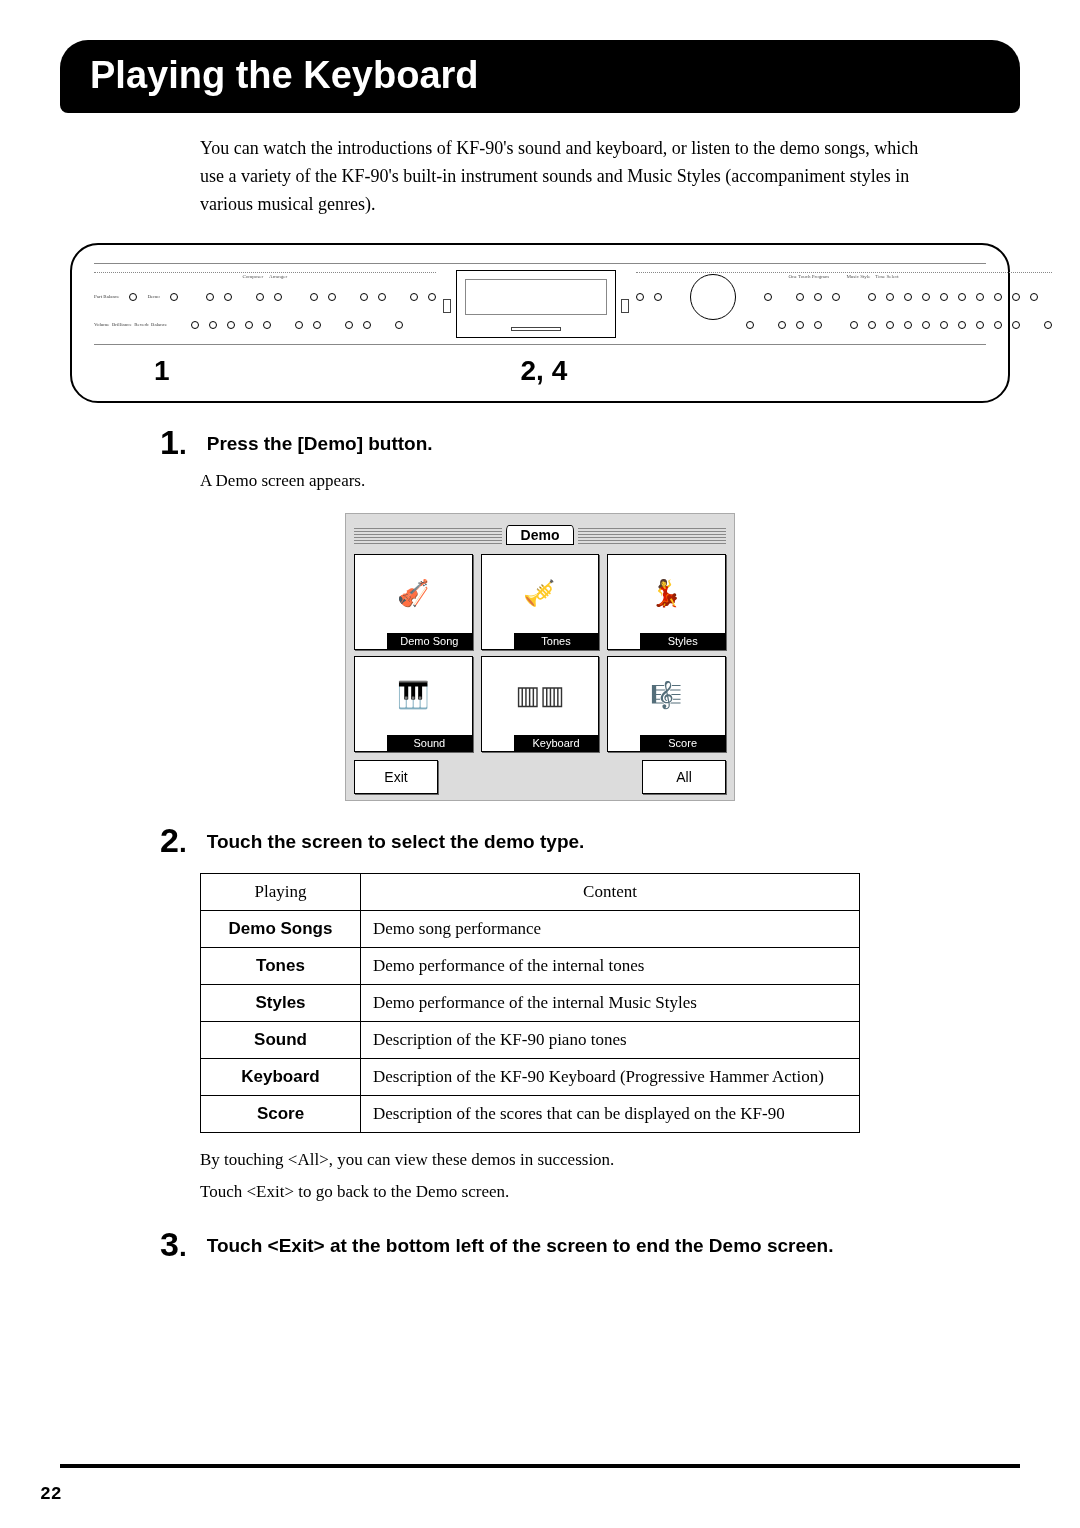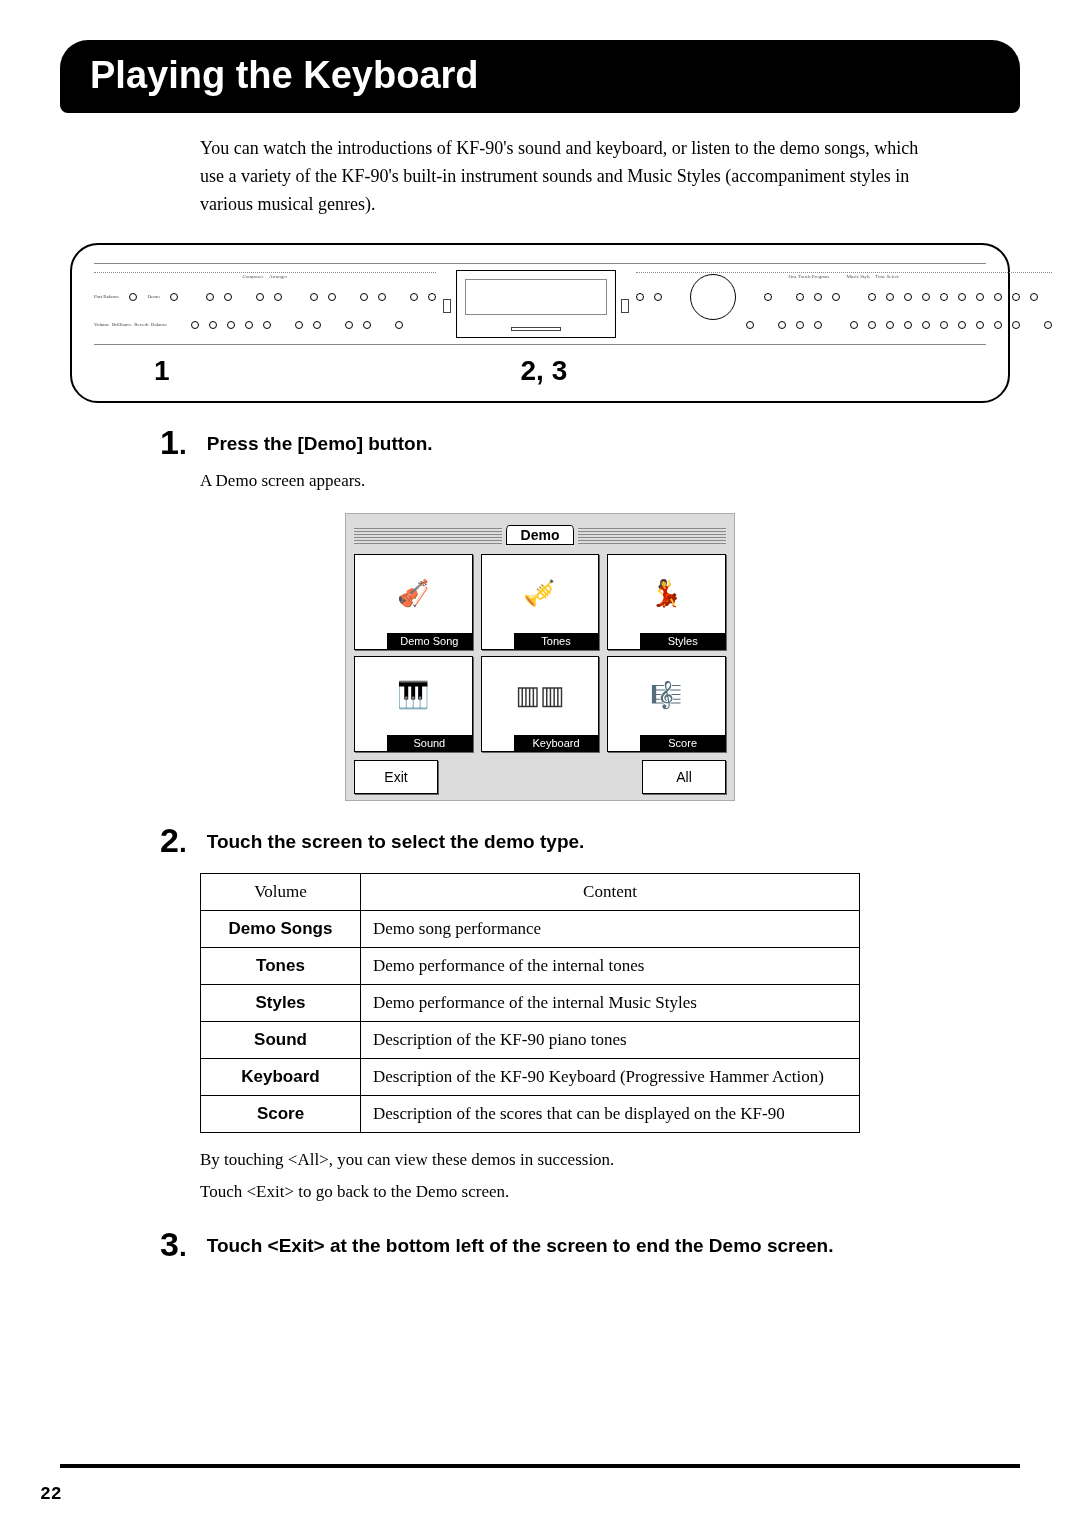--- a/index.html
+++ b/index.html
@@ -68,21 +68,21 @@
         </div>
       </div>
       <div class="panel-right">
         <div class="dotrow">One Touch Program &nbsp;&nbsp;&nbsp;&nbsp;&nbsp;&nbsp;&nbsp;&nbsp;&nbsp;&nbsp;&nbsp;&nbsp; Music Style &nbsp;&nbsp; Tone Select</div>
         <div class="dots-row"><span class="circle"></span><span class="circle"></span>&nbsp;&nbsp;<span class="circle-lg"></span>&nbsp;&nbsp;<span class="circle"></span>&nbsp;<span class="circle"></span><span class="circle"></span><span class="circle"></span>&nbsp;&nbsp;<span class="circle"></span><span class="circle"></span><span class="circle"></span><span class="circle"></span><span class="circle"></span><span class="circle"></span><span class="circle"></span><span class="circle"></span><span class="circle"></span><span class="circle"></span></div>
         <div class="dots-row">&nbsp;&nbsp;&nbsp;&nbsp;&nbsp;&nbsp;&nbsp;&nbsp;&nbsp;&nbsp;&nbsp;&nbsp;&nbsp;&nbsp;&nbsp;&nbsp;&nbsp;&nbsp;&nbsp;&nbsp;&nbsp;&nbsp;&nbsp;&nbsp;&nbsp;<span class="circle"></span>&nbsp;<span class="circle"></span><span class="circle"></span><span class="circle"></span>&nbsp;&nbsp;<span class="circle"></span><span class="circle"></span><span class="circle"></span><span class="circle"></span><span class="circle"></span><span class="circle"></span><span class="circle"></span><span class="circle"></span><span class="circle"></span><span class="circle"></span>&nbsp;<span class="circle"></span></div>
       </div>
     </div>
     <div class="panel-labels">
       <span>1</span>
-      <span>2, 3</span>
+      <span>2, 4</span>
       <span style="visibility:hidden;">.</span>
     </div>
   </div>
 
   <div class="step">
     <div><span class="step-num">1</span><span class="step-dot">.</span></div>
     <div class="step-title">Press the [Demo] button.</div>
   </div>
   <p class="step-body">A Demo screen appears.</p>
 
@@ -127,21 +127,21 @@
   </div>
 
   <div class="step">
     <div><span class="step-num">2</span><span class="step-dot">.</span></div>
     <div class="step-title">Touch the screen to select the demo type.</div>
   </div>
 
   <table class="tbl">
     <tbody>
         <tr>
-      <th>Volume</th>
+      <th>Playing</th>
       <th>Content</th>
     </tr>
     <tr>
           <td class="d-col">Demo Songs</td>
           <td>Demo song performance</td>
         </tr>
     <tr>
           <td class="d-col">Tones</td>
           <td>Demo performance of the internal tones</td>
         </tr>

